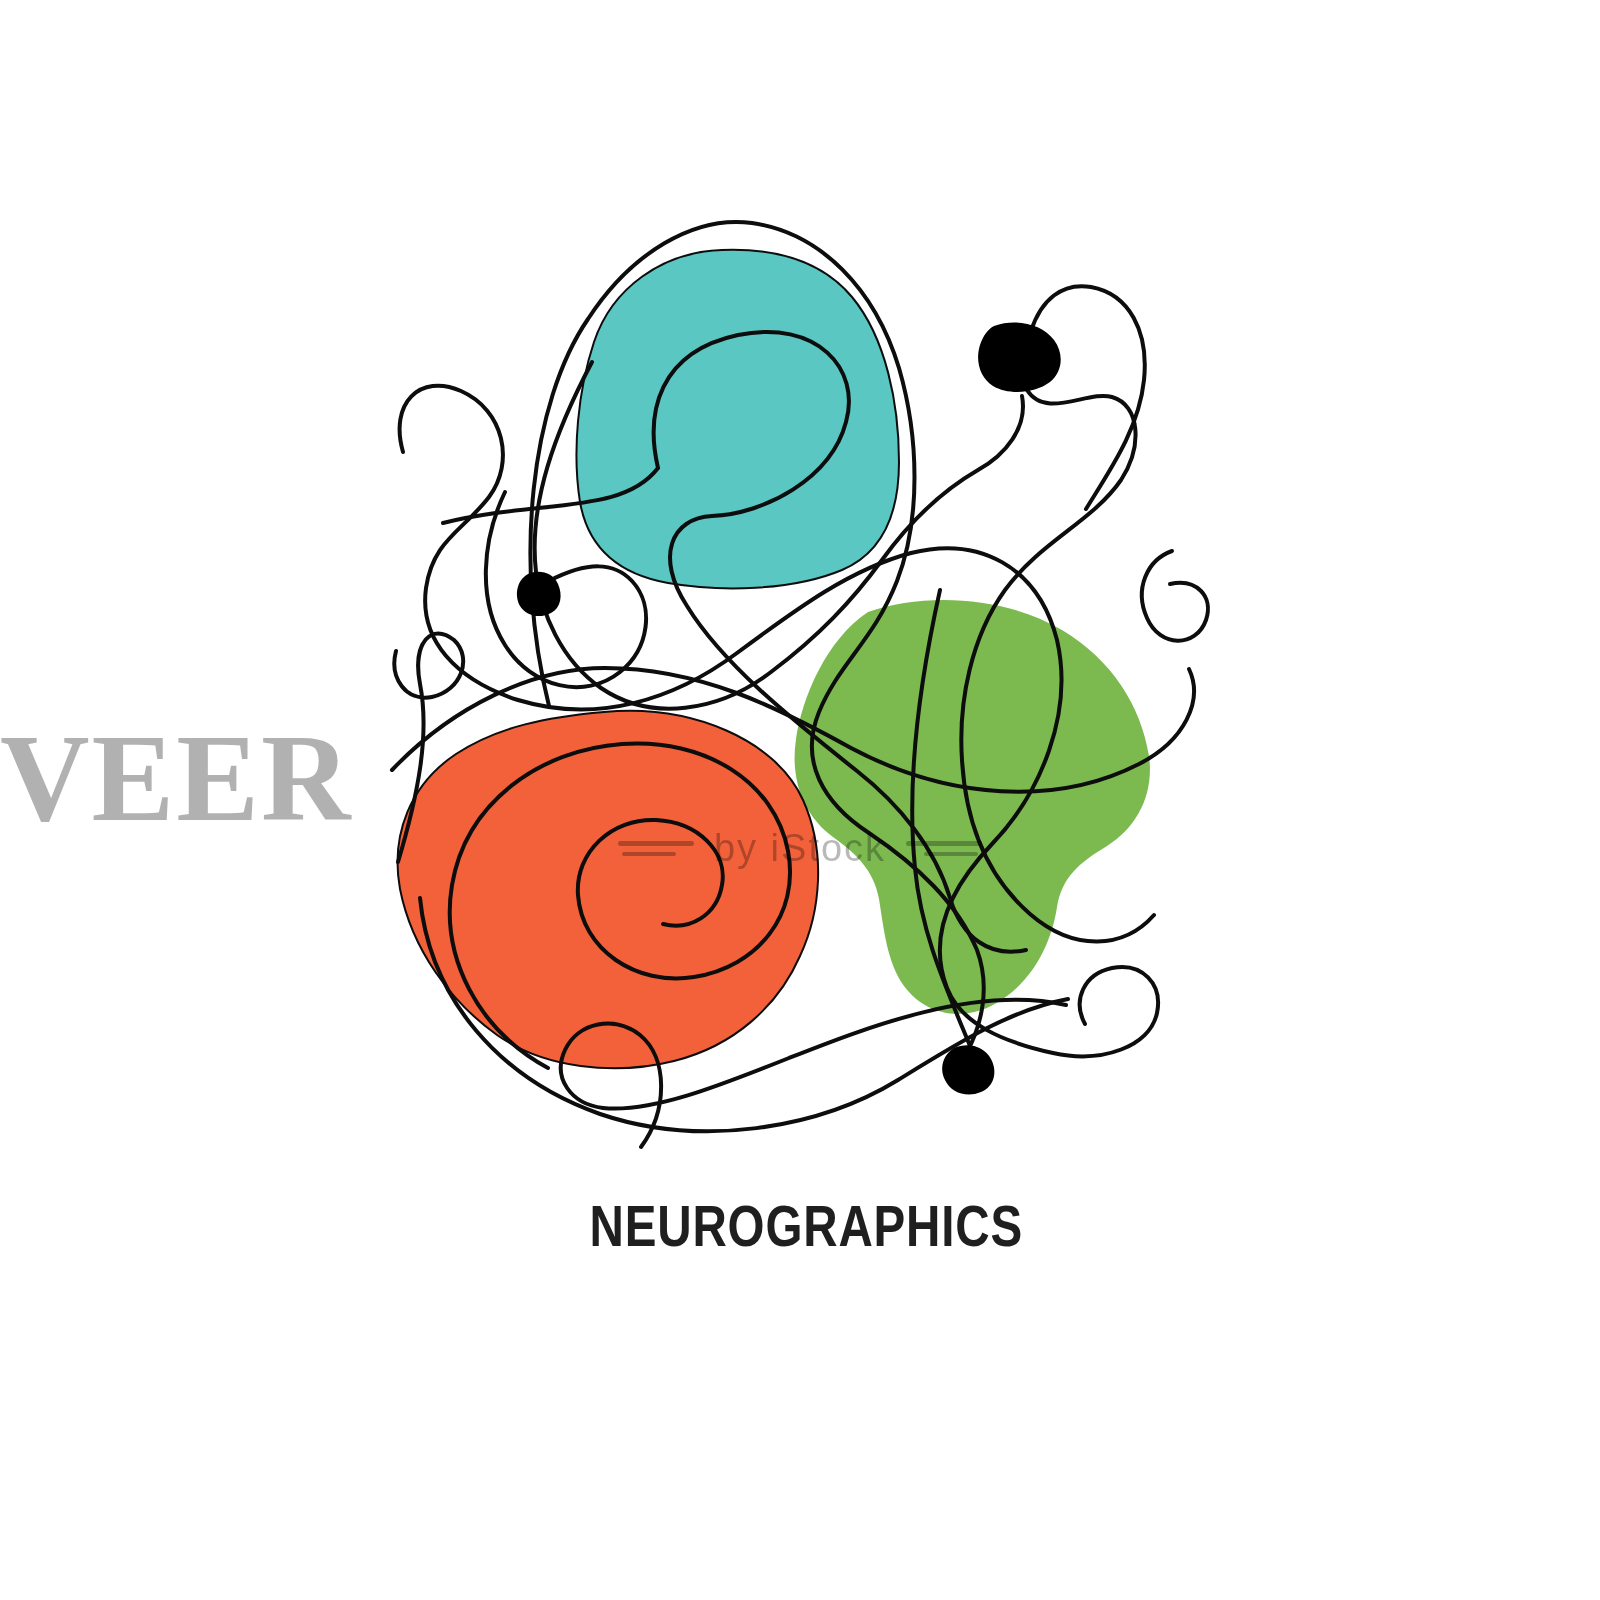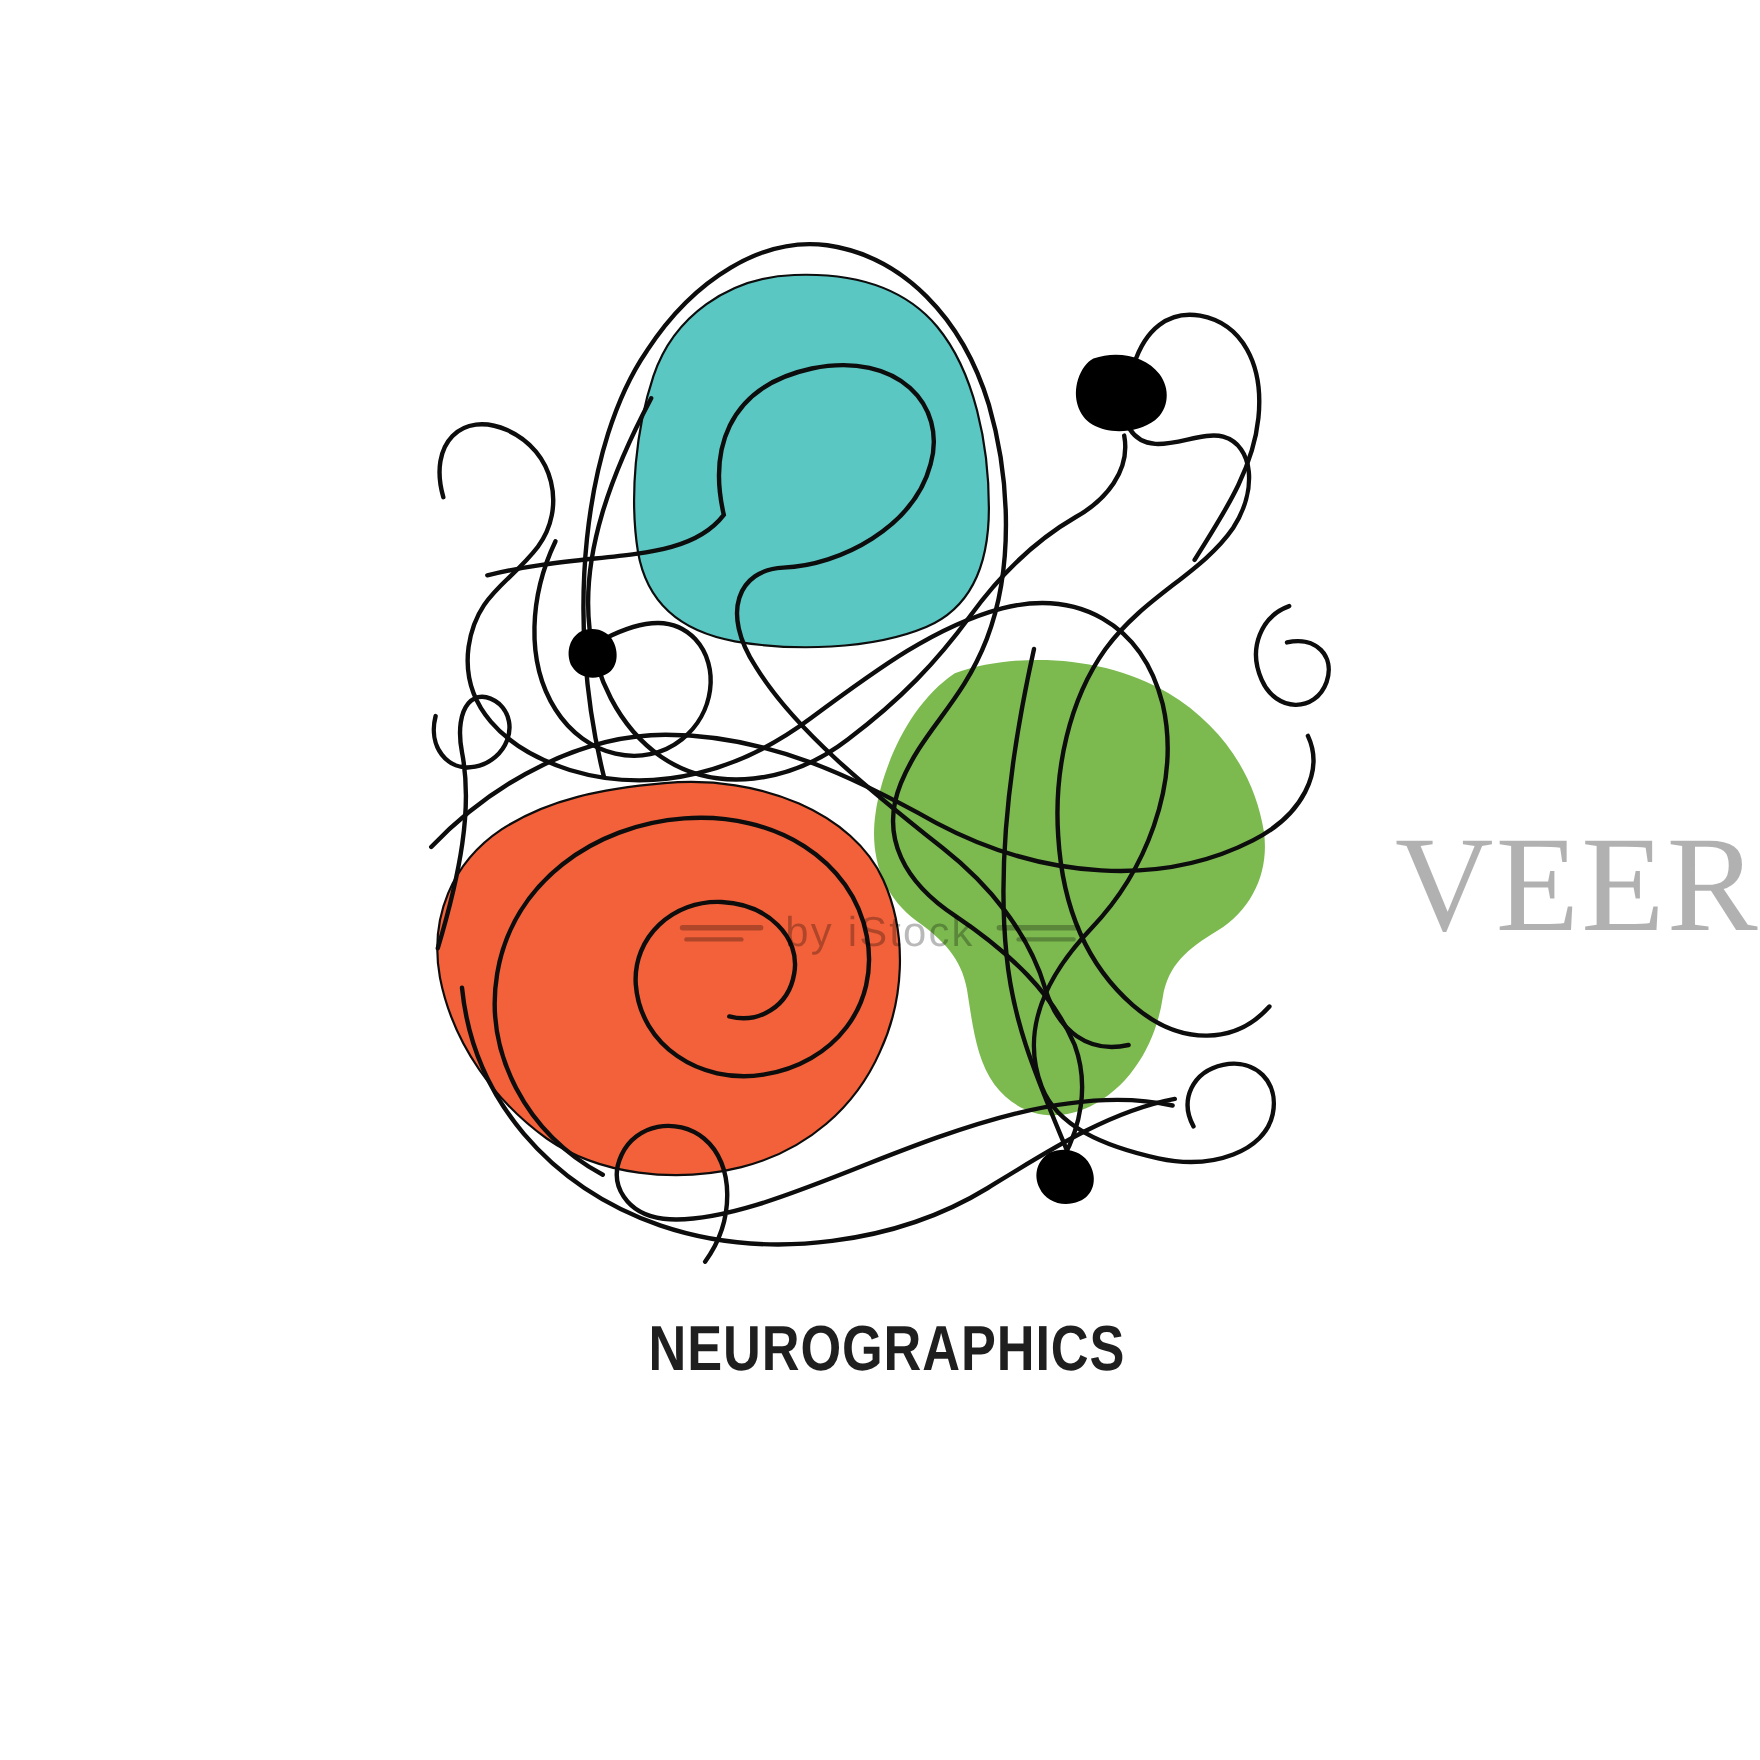--- a/index.html
+++ b/index.html
@@ -14,25 +14,25 @@
   .art-svg {
     position: absolute;
     inset: 0;
     width: 100%;
     height: 100%;
   }
   
   .wm-brand {
     position: absolute;
     left: 0; right: 0;
-    top: 736px;
-    text-align: right;
+    top: 711px;
+    text-align: left;
     font-family: "Liberation Serif", serif;
     font-size: 124px;
-    font-weight: 400;
+    font-weight: 700;
     letter-spacing: 2px;
     line-height: 1.1;
     opacity: 0.30;
     text-shadow: 1px 1px 0 rgba(255,255,255,0.55);
     pointer-events: none;
     white-space: nowrap;
   }
   .wm-row {
     position: absolute;
     left: 0; right: 0;

